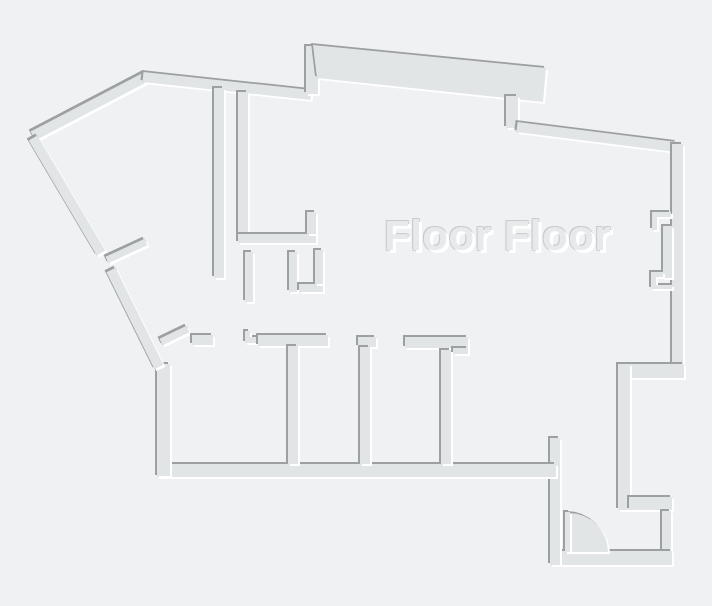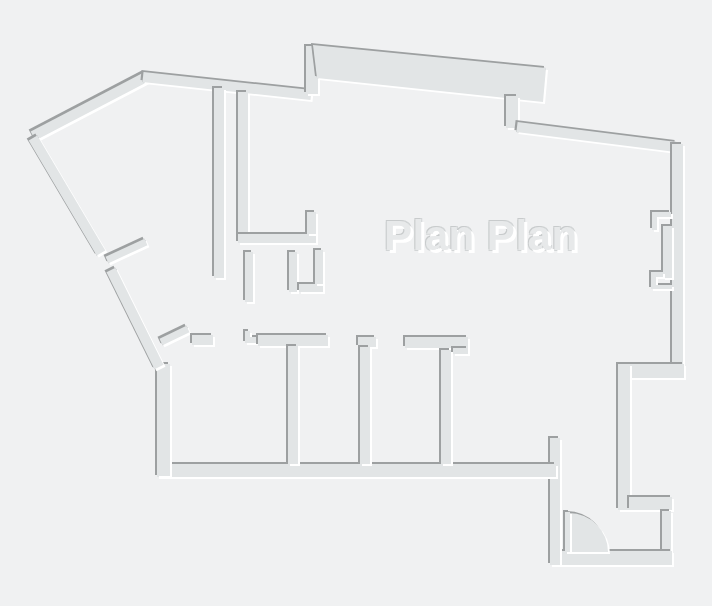--- a/index.html
+++ b/index.html
@@ -78,14 +78,14 @@
       <rect x="258" y="335" width="70" height="11" class="seg fillseg"></rect>
       <rect x="358" y="337" width="18" height="10" class="seg fillseg"></rect>
       <rect x="405" y="337" width="63" height="11" class="seg fillseg"></rect>
       <rect x="453" y="348" width="15" height="6" class="seg fillseg"></rect>
       <rect x="288" y="346" width="10" height="118" class="seg fillseg"></rect>
       <rect x="360" y="347" width="10" height="117" class="seg fillseg"></rect>
       <rect x="441" y="350" width="10" height="114" class="seg fillseg"></rect>
       <path d="M569,552 L569,513 A39,39 0 0 1 608,552 Z" class="seg fillseg"></path>
       <rect x="565" y="512" width="5" height="40" class="seg fillseg"></rect>
     </svg>
-  <div class="plan-title">Plan Plan</div>
+  <div class="plan-title">Floor Floor</div>
 </div>
 
 </body></html>

